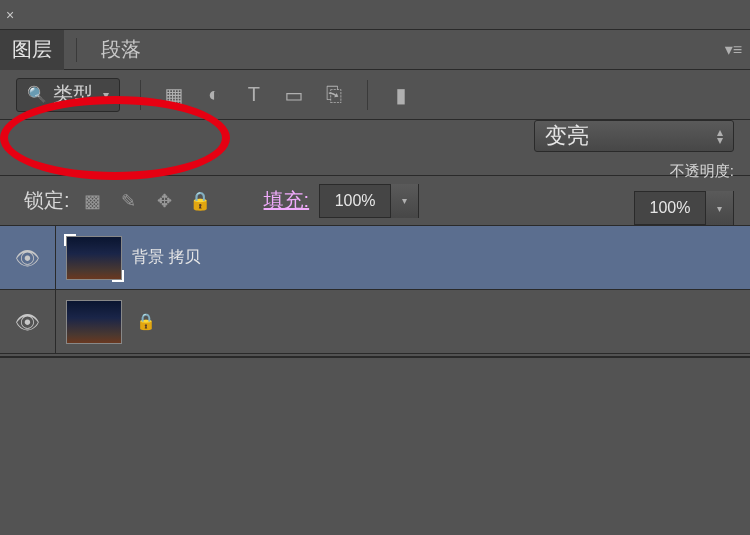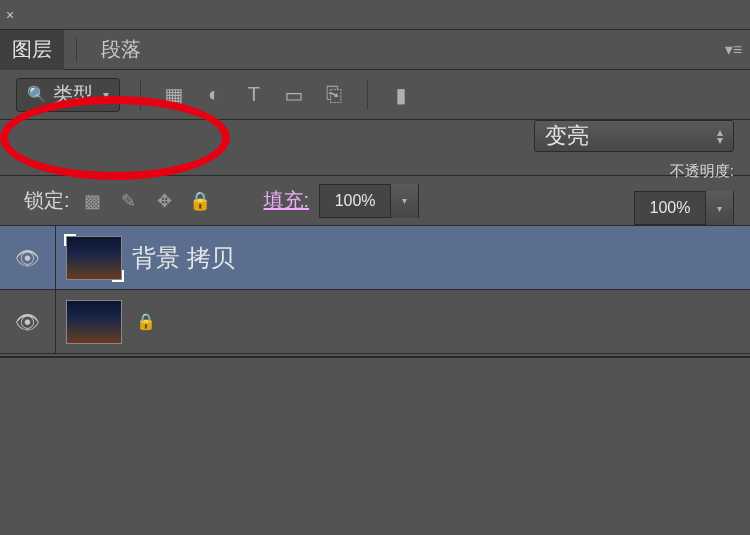--- a/index.html
+++ b/index.html
@@ -42,21 +42,21 @@
 
 .layers { }
 .layer { height: 64px; display: flex; align-items: center; border-bottom: 1px solid #2a2a2a; }
 .layer.selected { background: #5b6e8f; }
 .vis { width: 56px; display: flex; align-items: center; justify-content: center; border-right: 1px solid #2a2a2a; height: 100%; cursor: pointer; }
 .eye { color: #c8c8c8; font-size: 20px; }
 .thumb { width: 56px; height: 44px; margin: 0 10px; border: 1px solid #888; position: relative; background: linear-gradient(to bottom, #0a1530 0%, #1a2548 40%, #4a3830 80%, #6a3820 100%); }
 .thumb.sel-corners::before, .thumb.sel-corners::after { content: ""; position: absolute; width: 10px; height: 10px; border: 2px solid #fff; }
 .thumb.sel-corners::before { top: -3px; left: -3px; border-right: none; border-bottom: none; }
 .thumb.sel-corners::after { bottom: -3px; right: -3px; border-left: none; border-top: none; }
-.layer-name { color: #e6e6e6; font-size: 24px; flex: 1; }
+.layer-name { color: #e6e6e6; font-size: 16px; flex: 1; }
 .lock-badge { width: 28px; height: 28px; margin-right: 20px; display: flex; align-items: center; justify-content: center; color: #c8c8c8; font-size: 16px; }
 
 .bottom-divider { height: 2px; background: #2a2a2a; margin-top: 2px; }
 </style>
 </head>
 <body>
 
 <div class="panel">
 
   <div class="title-bar">

